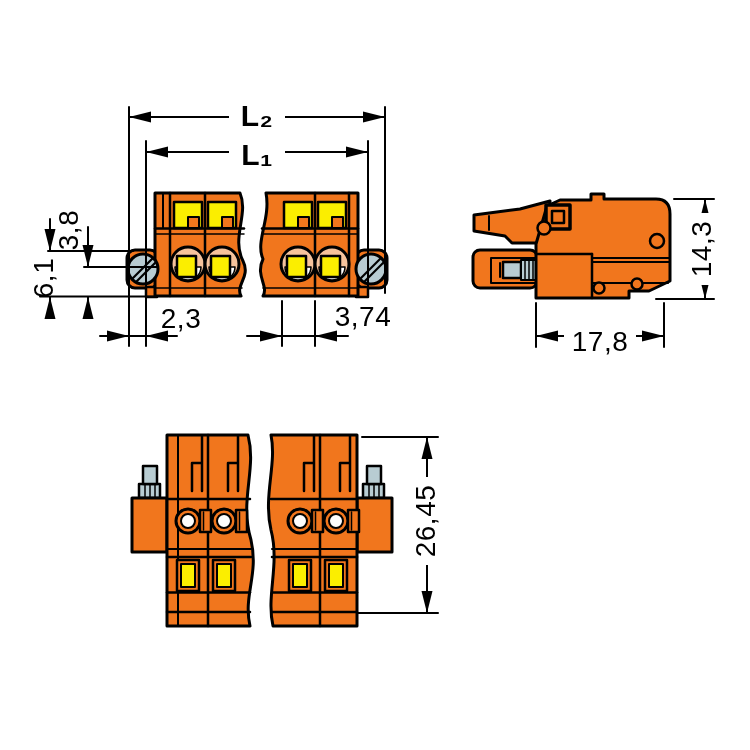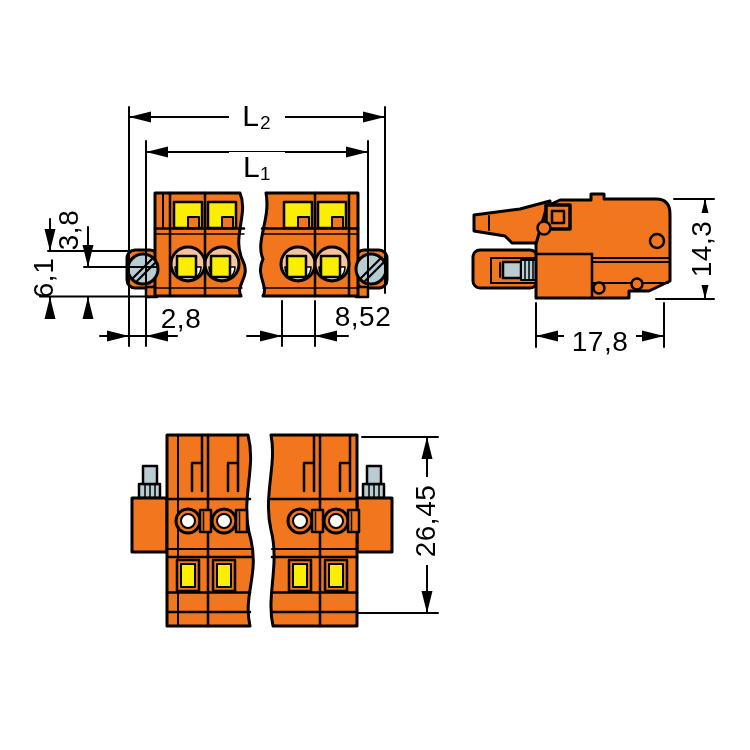--- a/index.html
+++ b/index.html
@@ -7,21 +7,21 @@
     position:relative;width:750px;height:750px;background:#ffffff;overflow:hidden;
     font-family:"Liberation Sans","DejaVu Sans",sans-serif;
   }
   .stage svg{position:absolute;left:0;top:0;}
   .dim-label{
     position:absolute;display:flex;align-items:center;justify-content:center;
     font-size:28px;color:#000;line-height:1;letter-spacing:0.5px;background:#fff;
   }
   .dim-label.rot{transform:rotate(-90deg);}
   .dim-label.clear{background:transparent;}
-  .big{font-size:30px;}
+  .big{font-size:30px;font-weight:bold;}
 </style>
 </head>
 <body>
 
 <div class="stage">
 
 <svg width="750" height="750" viewBox="0 0 750 750" stroke-linecap="round" stroke-linejoin="round">
   <defs>
 
     <g id="fpole">
@@ -204,22 +204,22 @@
 
     <line x1="362" y1="437" x2="438" y2="437" stroke-width="2" fill="none"></line>
     <line x1="358" y1="613" x2="438" y2="613" stroke-width="2" fill="none"></line>
     <line x1="427" y1="437" x2="427" y2="613" stroke-width="2" fill="none"></line>
     <polygon points="427,437 421.5,459 432.5,459" stroke="none"></polygon>
     <polygon points="427,613 421.5,591 432.5,591" stroke="none"></polygon>
   </g>
 </svg>
 
 <div class="dim-label big" style="left:229px;top:101px;width:56px;height:30px;">L₂</div>
-<div class="dim-label big" style="left:229px;top:152px;width:56px;height:30px;">L₁</div>
+<div class="dim-label big" style="left:229px;top:140px;width:56px;height:30px;">L₁</div>
 <div class="dim-label rot clear" style="left:41px;top:217px;width:56px;height:26px;">3,8</div>
 <div class="dim-label rot clear" style="left:16px;top:265px;width:56px;height:26px;">6,1</div>
-<div class="dim-label clear" style="left:152px;top:305px;width:58px;height:28px;">2,8</div>
-<div class="dim-label clear" style="left:329px;top:303px;width:68px;height:28px;">8,52</div>
+<div class="dim-label clear" style="left:152px;top:305px;width:58px;height:28px;">2,3</div>
+<div class="dim-label clear" style="left:329px;top:303px;width:68px;height:28px;">3,74</div>
 <div class="dim-label" style="left:564px;top:328px;width:72px;height:28px;">17,8</div>
 <div class="dim-label rot" style="left:666px;top:235px;width:72px;height:28px;">14,3</div>
 <div class="dim-label rot" style="left:382px;top:507px;width:88px;height:28px;">26,45</div>
 
 </div>
 
 </body></html>

